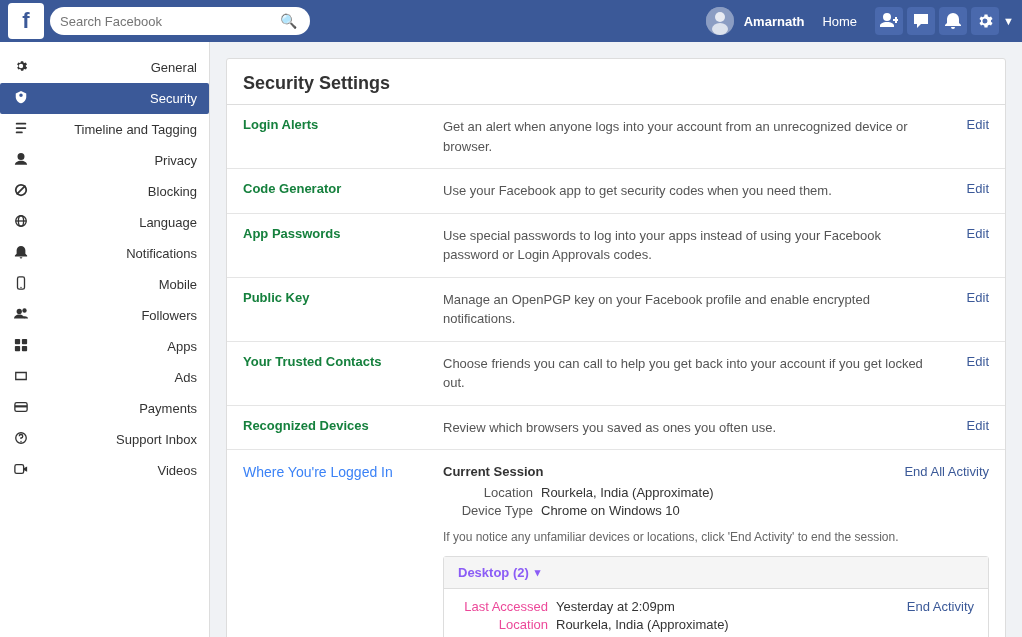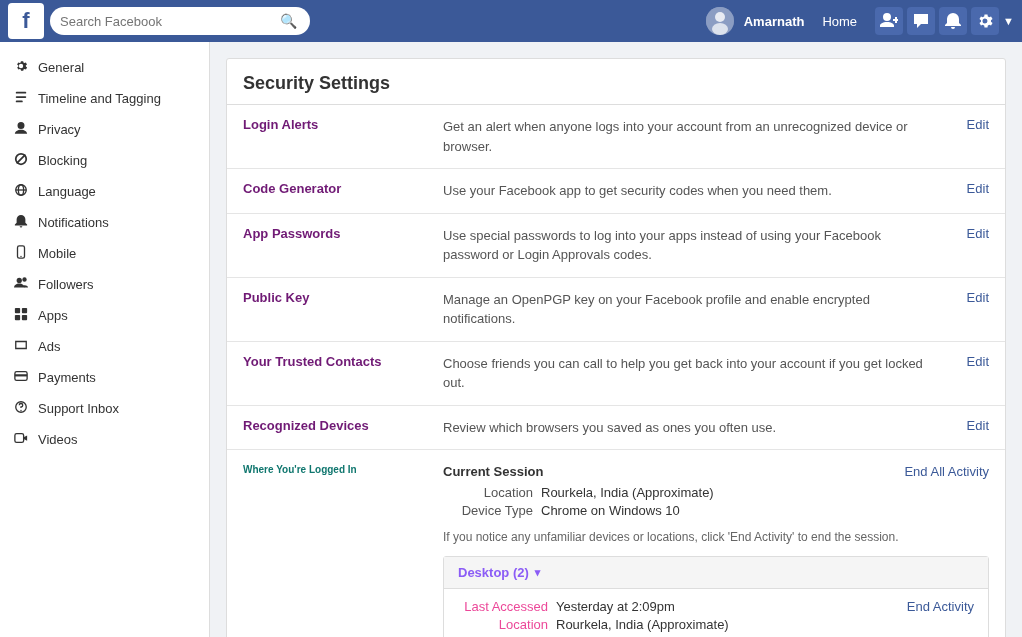--- a/index.html
+++ b/index.html
@@ -77,20 +77,21 @@
       padding: 10px 0;
       flex-shrink: 0;
     }
     .sidebar-item {
       display: flex; align-items: center;
       padding: 7px 12px;
       cursor: pointer;
       color: #333;
       font-size: 13px;
       gap: 8px;
+      justify-content: space-between;
     }
     .sidebar-item.active {
       background: #3b5998;
       color: #fff;
       border-radius: 2px;
     }
     .sidebar-item.active .sidebar-icon { color: #fff; }
     .sidebar-icon { font-size: 14px; width: 18px; text-align: center; flex-shrink: 0; }
     .sidebar-label { font-size: 13px; }
 
@@ -115,21 +116,21 @@
 
     
     .setting-row {
       display: flex;
       align-items: flex-start;
       padding: 12px 16px;
       border-bottom: 1px solid #e5e5e5;
     }
     .setting-label {
       font-weight: bold;
-      color: #701a75;
+      color: #15803d;
       width: 200px;
       flex-shrink: 0;
       font-size: 13px;
     }
     .setting-desc {
       flex: 1;
       color: #555;
       font-size: 13px;
       line-height: 1.5;
     }
@@ -141,23 +142,23 @@
       flex-shrink: 0;
       text-decoration: none;
       padding-left: 18px;
     }
 
     
     .logged-in-section {
       padding: 14px 16px;
     }
     .logged-in-title {
-      font-size: 10px;
-      font-weight: bold;
-      color: #0f766e;
+      font-size: 14px;
+      font-weight: normal;
+      color: #3b82f6;
       width: 200px;
       float: left;
     }
     .logged-in-content {
       margin-left: 200px;
     }
     .current-session-header {
       display: flex;
       justify-content: space-between;
       align-items: center;
@@ -283,20 +284,26 @@
 
 <div id="layout">
 
   <div id="sidebar">
 
   <div class="sidebar-item">
         <span class="sidebar-icon"><svg width="14" height="14" viewBox="0 0 16 16" fill="currentColor">
             <path d="M8 10.5a2.5 2.5 0 1 1 0-5 2.5 2.5 0 0 1 0 5zm5.5-2.5c0-.25 0-.45-.04-.65l1.4-1.1-1.3-2.25-1.65.65c-.35-.26-.74-.47-1.16-.62L10.5 2.5h-2.6l-.26 1.58c-.42.15-.81.36-1.16.62L4.84 4.05 3.54 6.3l1.4 1.1C4.9 7.55 4.9 7.75 5 8s0 .45.04.65L3.64 9.75l1.3 2.25 1.65-.65c.35.26.74.47 1.16.62L8 13.5h2.6l.26-1.58c.42-.15.81-.36 1.16-.62l1.65.65 1.3-2.25-1.4-1.1c.04-.2.04-.4.03-.65z"></path>
           </svg></span>
         <span class="sidebar-label">General</span>
+      </div>
+      <div class="sidebar-item active">
+        <span class="sidebar-icon"><svg width="14" height="14" viewBox="0 0 16 16" fill="currentColor">
+            <path d="M8 1L2 4v4c0 3.3 2.6 6.4 6 7.2C11.4 14.4 14 11.3 14 8V4L8 1zm0 7a2 2 0 1 1 0-4 2 2 0 0 1 0 4z"></path>
+          </svg></span>
+        <span class="sidebar-label">Security</span>
       </div>
       <div class="sidebar-item">
         <span class="sidebar-icon"><svg width="14" height="14" viewBox="0 0 16 16" fill="currentColor">
             <rect x="2" y="2" width="12" height="2" rx="1"></rect>
             <rect x="2" y="7" width="12" height="2" rx="1"></rect>
             <rect x="2" y="12" width="8" height="2" rx="1"></rect>
           </svg></span>
         <span class="sidebar-label">Timeline and Tagging</span>
       </div>
       <div class="sidebar-item">

